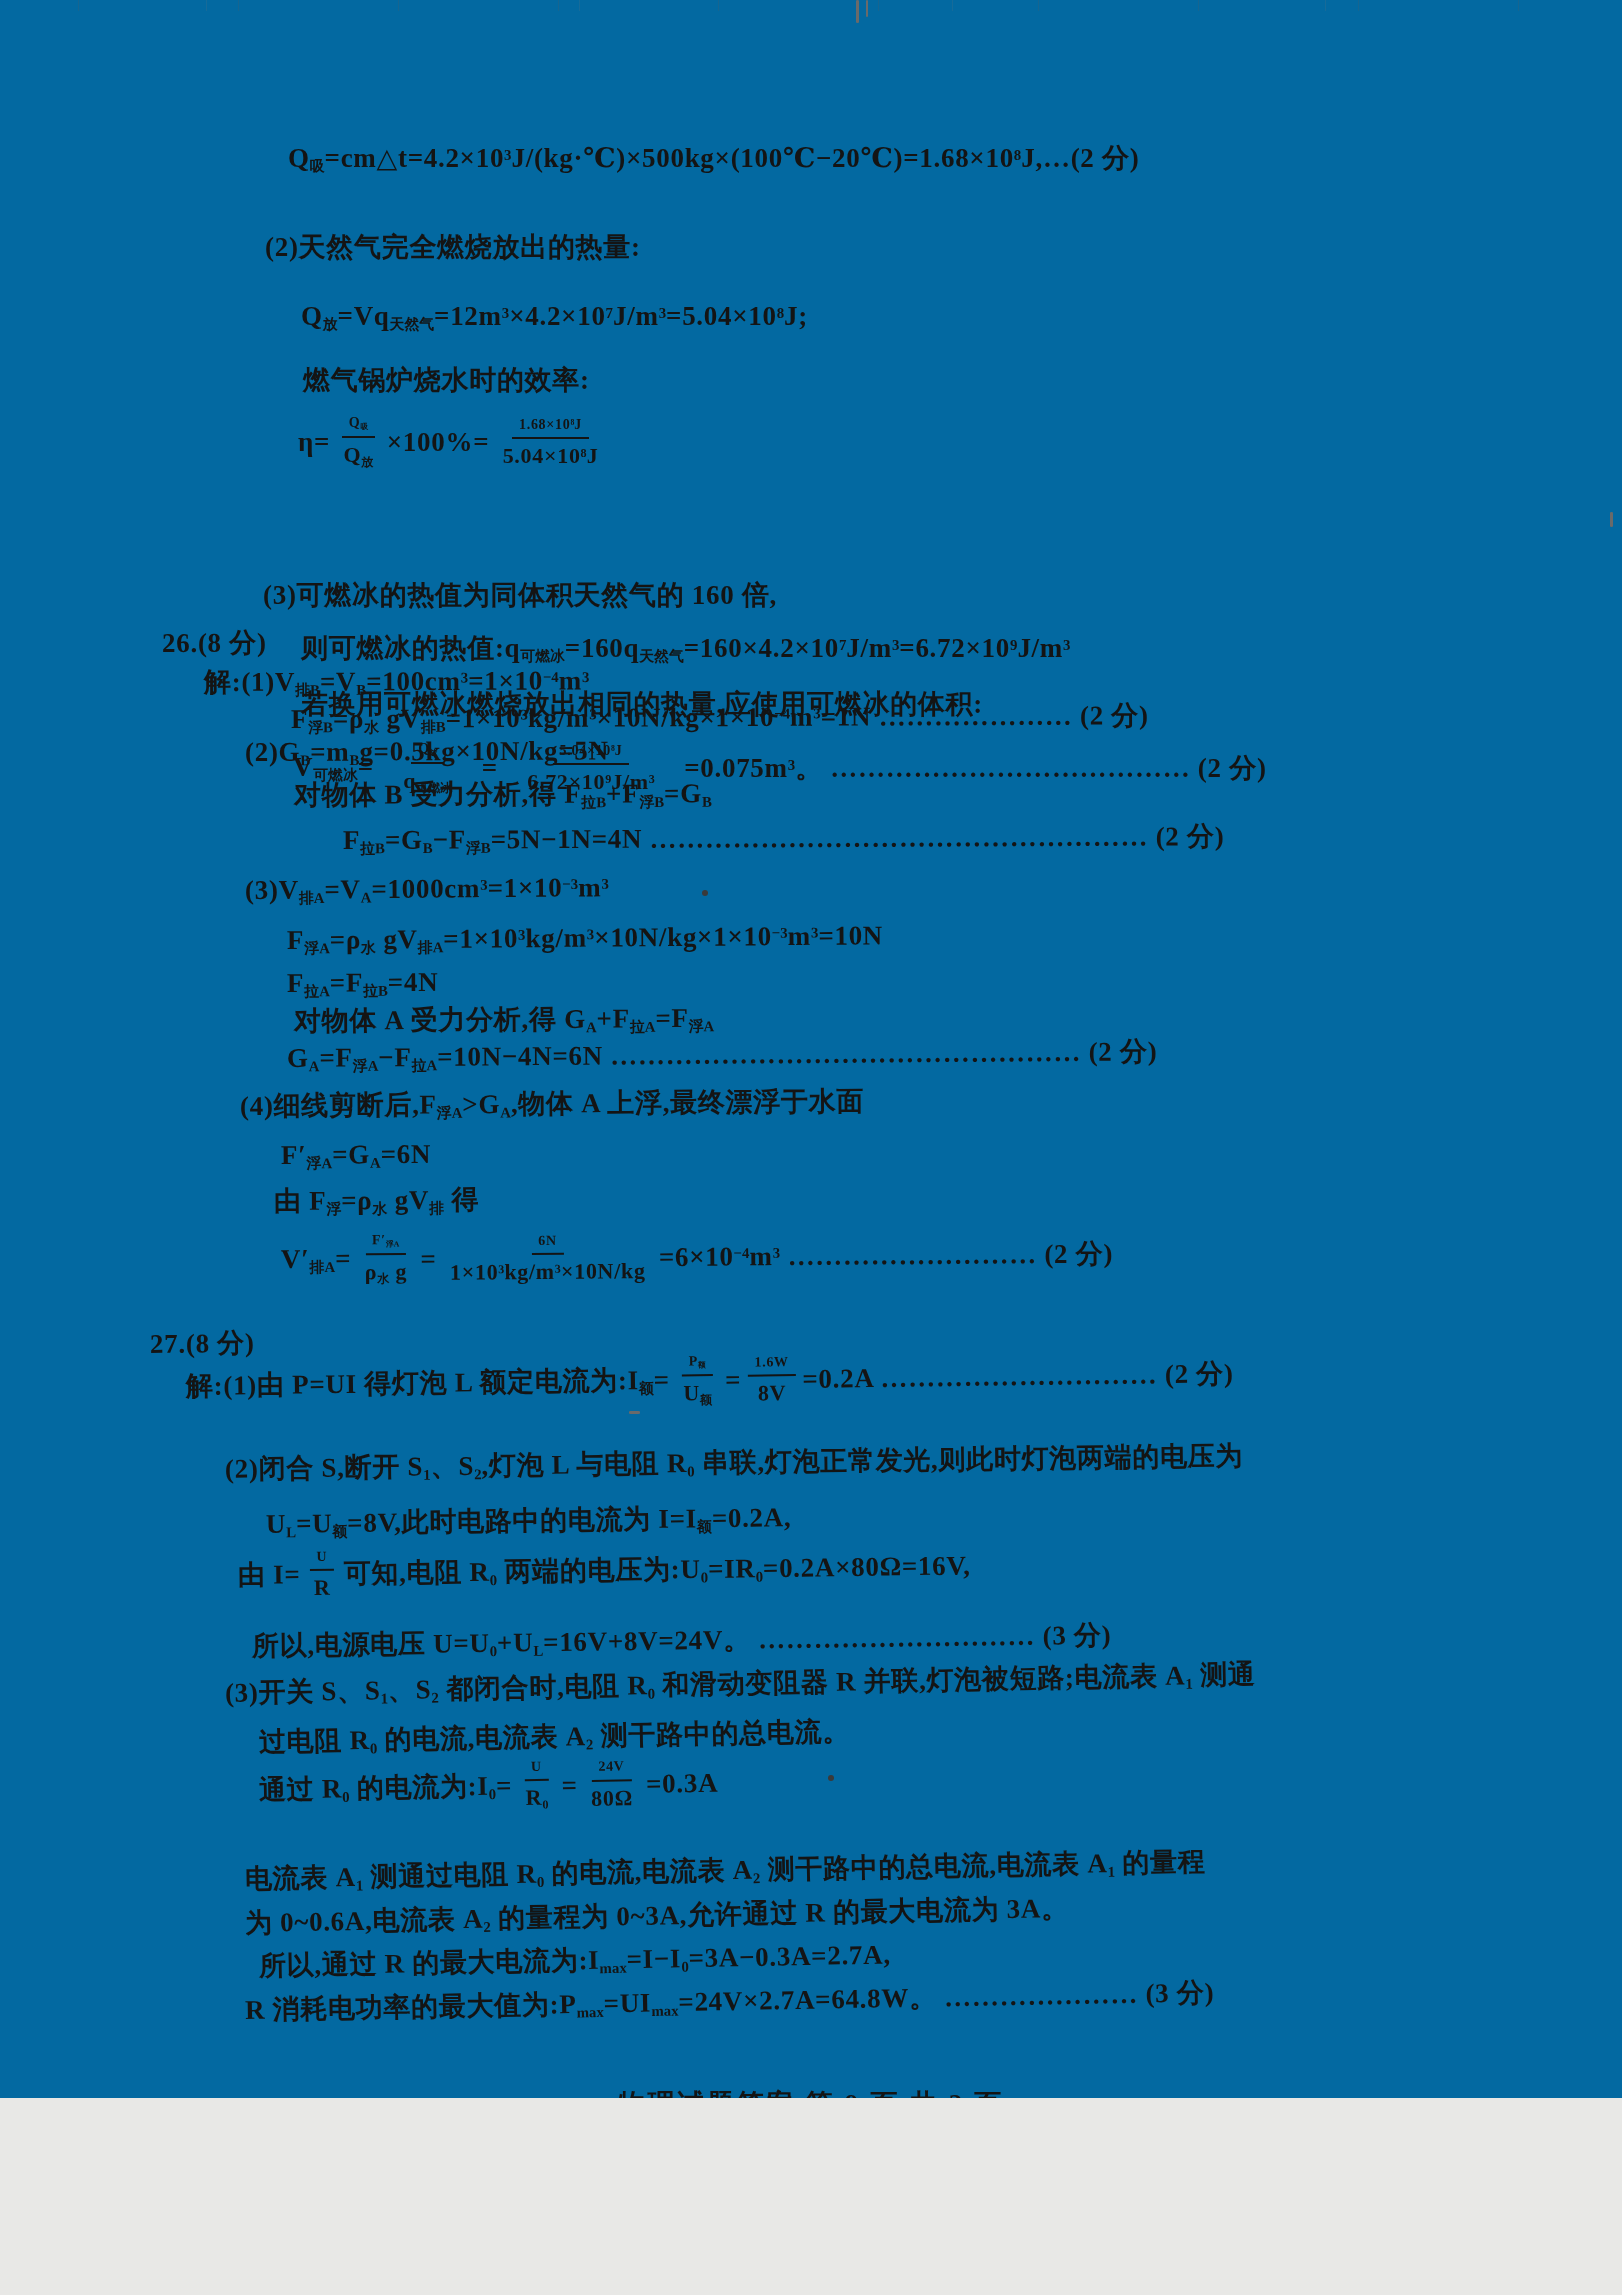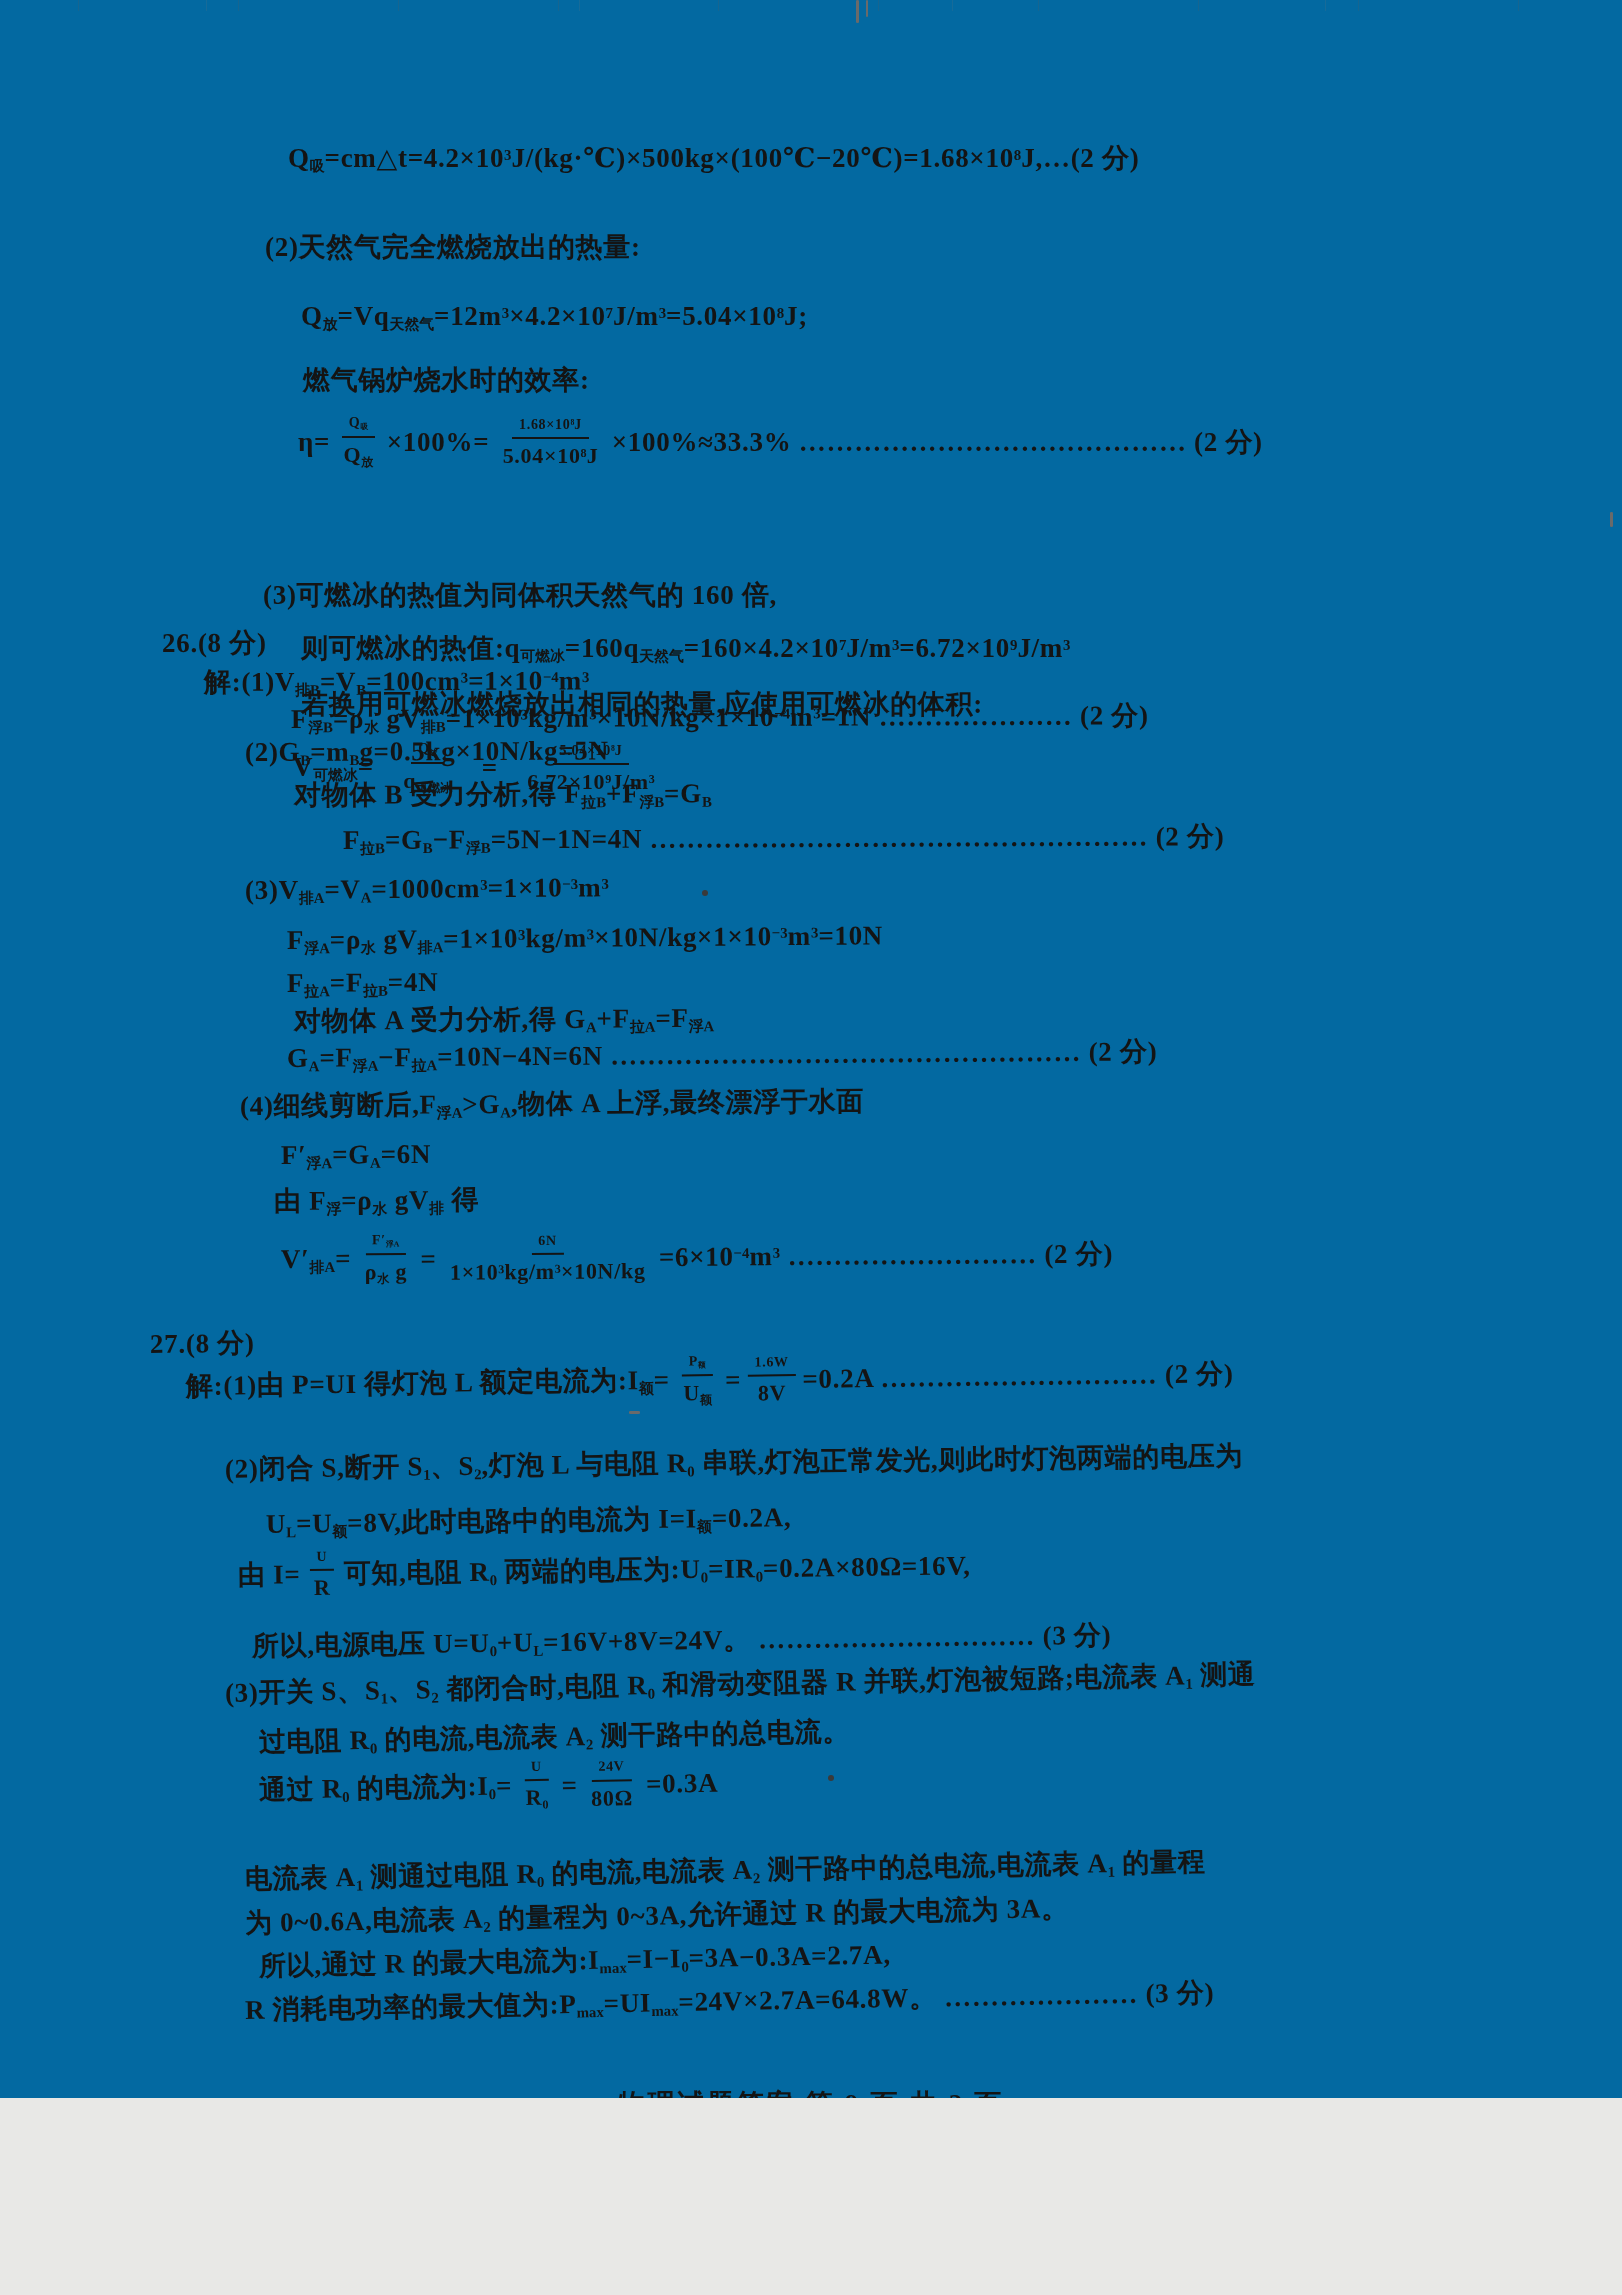--- a/index.html
+++ b/index.html
@@ -71,38 +71,38 @@
       <span>η=</span>
       <span class="frac">
         <span class="num">Q<sub>吸</sub></span>
         <span class="den">Q<sub>放</sub></span>
       </span>
       <span>×100%=</span>
       <span class="frac">
         <span class="num">1.68×10<sup>8</sup>J</span>
         <span class="den">5.04×10<sup>8</sup>J</span>
       </span>
-      <span>×100%≈33.3%  …………………………………… (2 分)</span>
     </div>
 
     <div class="ln" style="left:263px;top:580px;">(3)可燃冰的热值为同体积天然气的 160 倍,</div>
     <div class="ln" style="left:301px;top:633px;">则可燃冰的热值:q<sub>可燃冰</sub>=160q<sub>天然气</sub>=160×4.2×10<sup>7</sup>J/m<sup>3</sup>=6.72×10<sup>9</sup>J/m<sup>3</sup></div>
     <div class="ln" style="left:301px;top:689px;">若换用可燃冰燃烧放出相同的热量,应使用可燃冰的体积:</div>
 
     <div class="ln frac-ln" style="left:293px;top:740px;gap:20px;">
       <span>V<sub>可燃冰</sub>=</span>
       <span class="frac">
         <span class="num">Q<sub>放</sub></span>
         <span class="den">q<sub>可燃冰</sub></span>
       </span>
       <span>=</span>
       <span class="frac">
         <span class="num">5.04×10<sup>8</sup>J</span>
         <span class="den">6.72×10<sup>9</sup>J/m<sup>3</sup></span>
       </span>
+      <span>=0.075m<sup>3</sup>。  ………………………………… (2 分)</span>
     </div>
   </div>
 
   <div>
     <div class="ln r2" style="left:162px;top:628px;">26.(8 分)</div>
     <div class="ln r2" style="left:204px;top:667px;">解:(1)V<sub>排B</sub>=V<sub>B</sub>=100cm<sup>3</sup>=1×10<sup>−4</sup>m<sup>3</sup></div>
     <div class="ln r2" style="left:291px;top:704px;">F<sub>浮B</sub>=ρ<sub>水</sub> gV<sub>排B</sub>=1×10<sup>3</sup>kg/m<sup>3</sup>×10N/kg×1×10<sup>−4</sup>m<sup>3</sup>=1N  ………………… (2 分)</div>
     <div class="ln r2" style="left:245px;top:737px;">(2)G<sub>B</sub>=m<sub>B</sub>g=0.5kg×10N/kg=5N</div>
     <div class="ln r2" style="left:294px;top:780px;">对物体 B 受力分析,得 F<sub>拉B</sub>+F<sub>浮B</sub>=G<sub>B</sub></div>
     <div class="ln r2" style="left:343px;top:825px;">F<sub>拉B</sub>=G<sub>B</sub>−F<sub>浮B</sub>=5N−1N=4N  ……………………………………………… (2 分)</div>

